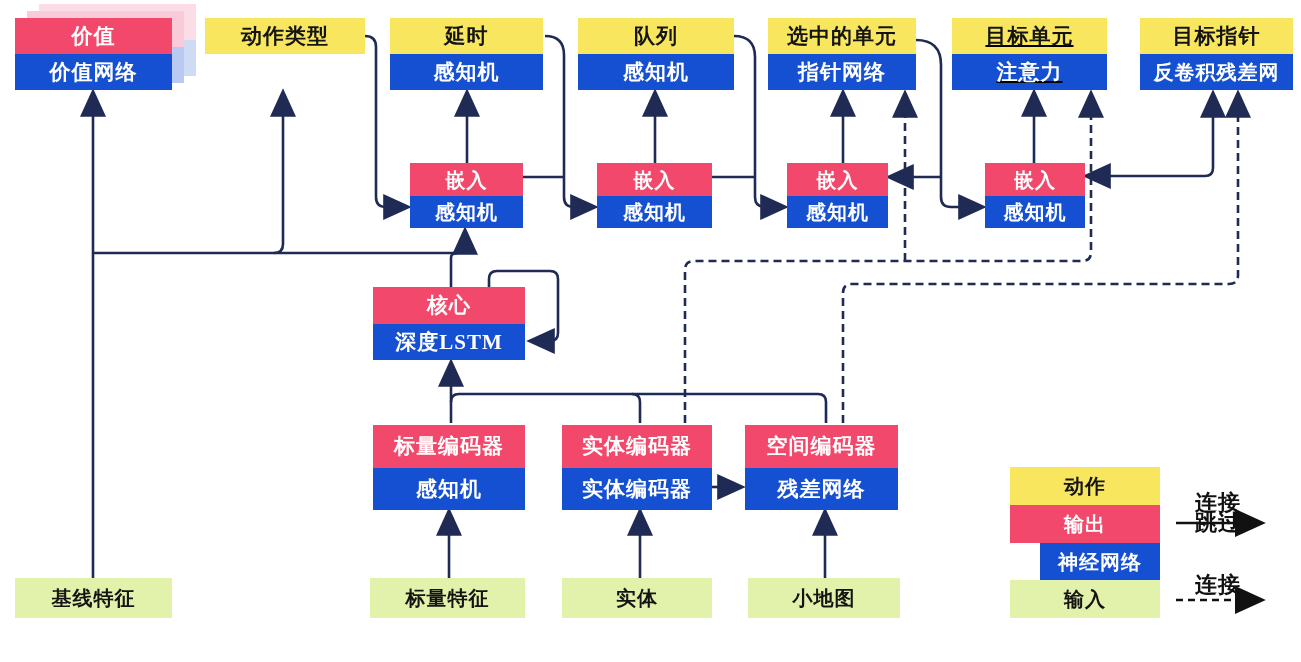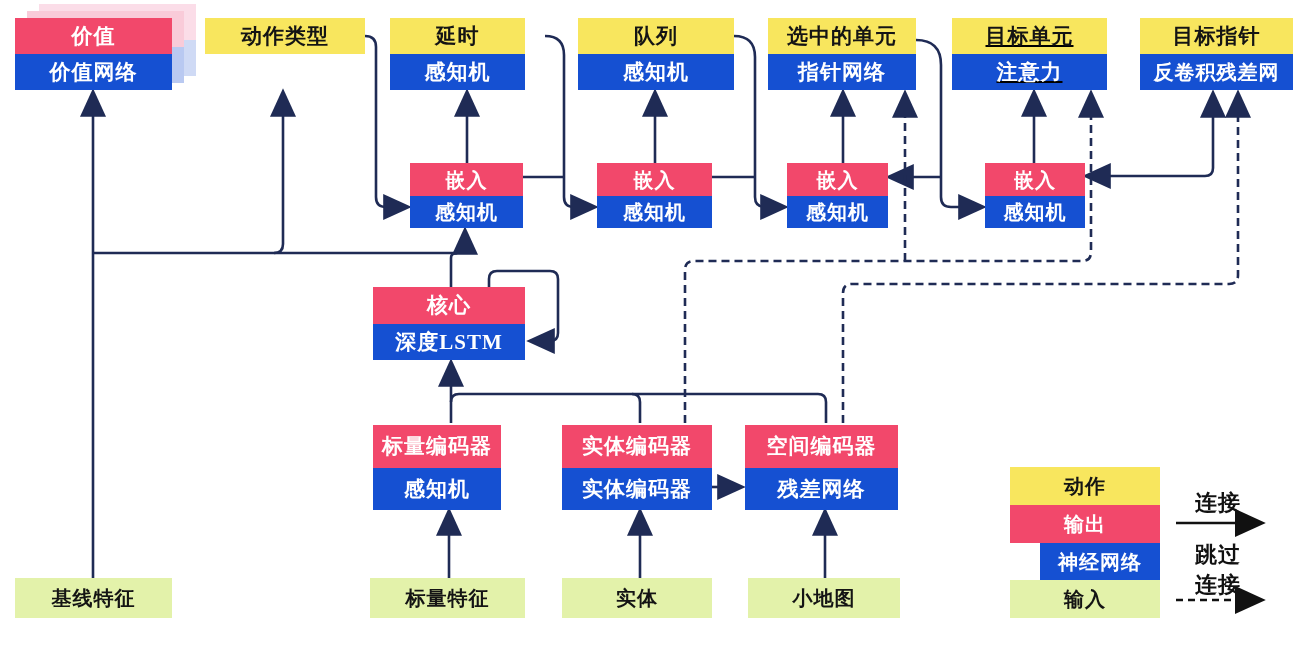--- a/index.html
+++ b/index.html
@@ -103,21 +103,21 @@
     <div class="half" style="background:#b9c9f1;"></div>
   </div>
 
   <div class="node" style="left:15px;top:18px;width:157px;">
     <div class="band red" style="height:36px;">价值</div>
     <div class="band blue" style="height:36px;">价值网络</div>
   </div>
   <div class="node" style="left:205px;top:18px;width:160px;gap:40px;">
     <div class="band yellow" style="height:36px;">动作类型</div>
   </div>
-  <div class="node" style="left:390px;top:18px;width:135px;">
+  <div class="node" style="left:390px;top:18px;width:153px;">
     <div class="band yellow" style="height:36px;">延时</div>
     <div class="band blue" style="height:36px;">感知机</div>
   </div>
   <div class="node" style="left:578px;top:18px;width:156px;">
     <div class="band yellow" style="height:36px;">队列</div>
     <div class="band blue" style="height:36px;">感知机</div>
   </div>
   <div class="node" style="left:768px;top:18px;width:148px;">
     <div class="band yellow" style="height:36px;">选中的单元</div>
     <div class="band blue" style="height:36px;">指针网络</div>
@@ -146,21 +146,21 @@
   <div class="node" style="left:985px;top:163px;width:100px;">
     <div class="band red sm" style="height:33px;">嵌入</div>
     <div class="band blue sm" style="height:32px;">感知机</div>
   </div>
 
   <div class="node" style="left:373px;top:287px;width:152px;">
     <div class="band red" style="height:37px;">核心</div>
     <div class="band blue" style="height:36px;">深度LSTM</div>
   </div>
 
-  <div class="node" style="left:373px;top:425px;width:128px;">
+  <div class="node" style="left:373px;top:425px;width:152px;">
     <div class="band red" style="height:43px;">标量编码器</div>
     <div class="band blue" style="height:42px;">感知机</div>
   </div>
   <div class="node" style="left:562px;top:425px;width:150px;">
     <div class="band red" style="height:43px;">实体编码器</div>
     <div class="band blue" style="height:42px;">实体编码器</div>
   </div>
   <div class="node" style="left:745px;top:425px;width:153px;">
     <div class="band red" style="height:43px;">空间编码器</div>
     <div class="band blue" style="height:42px;">残差网络</div>
@@ -171,16 +171,16 @@
   <div class="green" style="left:562px;top:578px;width:150px;height:40px;">实体</div>
   <div class="green" style="left:748px;top:578px;width:152px;height:40px;">小地图</div>
 
   <div class="node" style="left:1010px;top:467px;width:150px;">
     <div class="band yellow sm" style="height:38px;">动作</div>
     <div class="band red sm" style="height:38px;">输出</div>
     <div class="band blue sm" style="height:37px;margin-left:30px;">神经网络</div>
     <div class="green sm" style="position:static;height:38px;">输入</div>
   </div>
   <div class="legend-label" style="left:1180px;top:488px;width:76px;">连接</div>
-  <div class="legend-label" style="left:1180px;top:540px;width:76px;text-align:center;">跳过</div>
+  <div class="legend-label" style="left:1180px;top:508px;width:76px;text-align:center;">跳过</div>
   <div class="legend-label" style="left:1180px;top:570px;width:76px;">连接</div>
 
 </div>
 
 </body></html>

